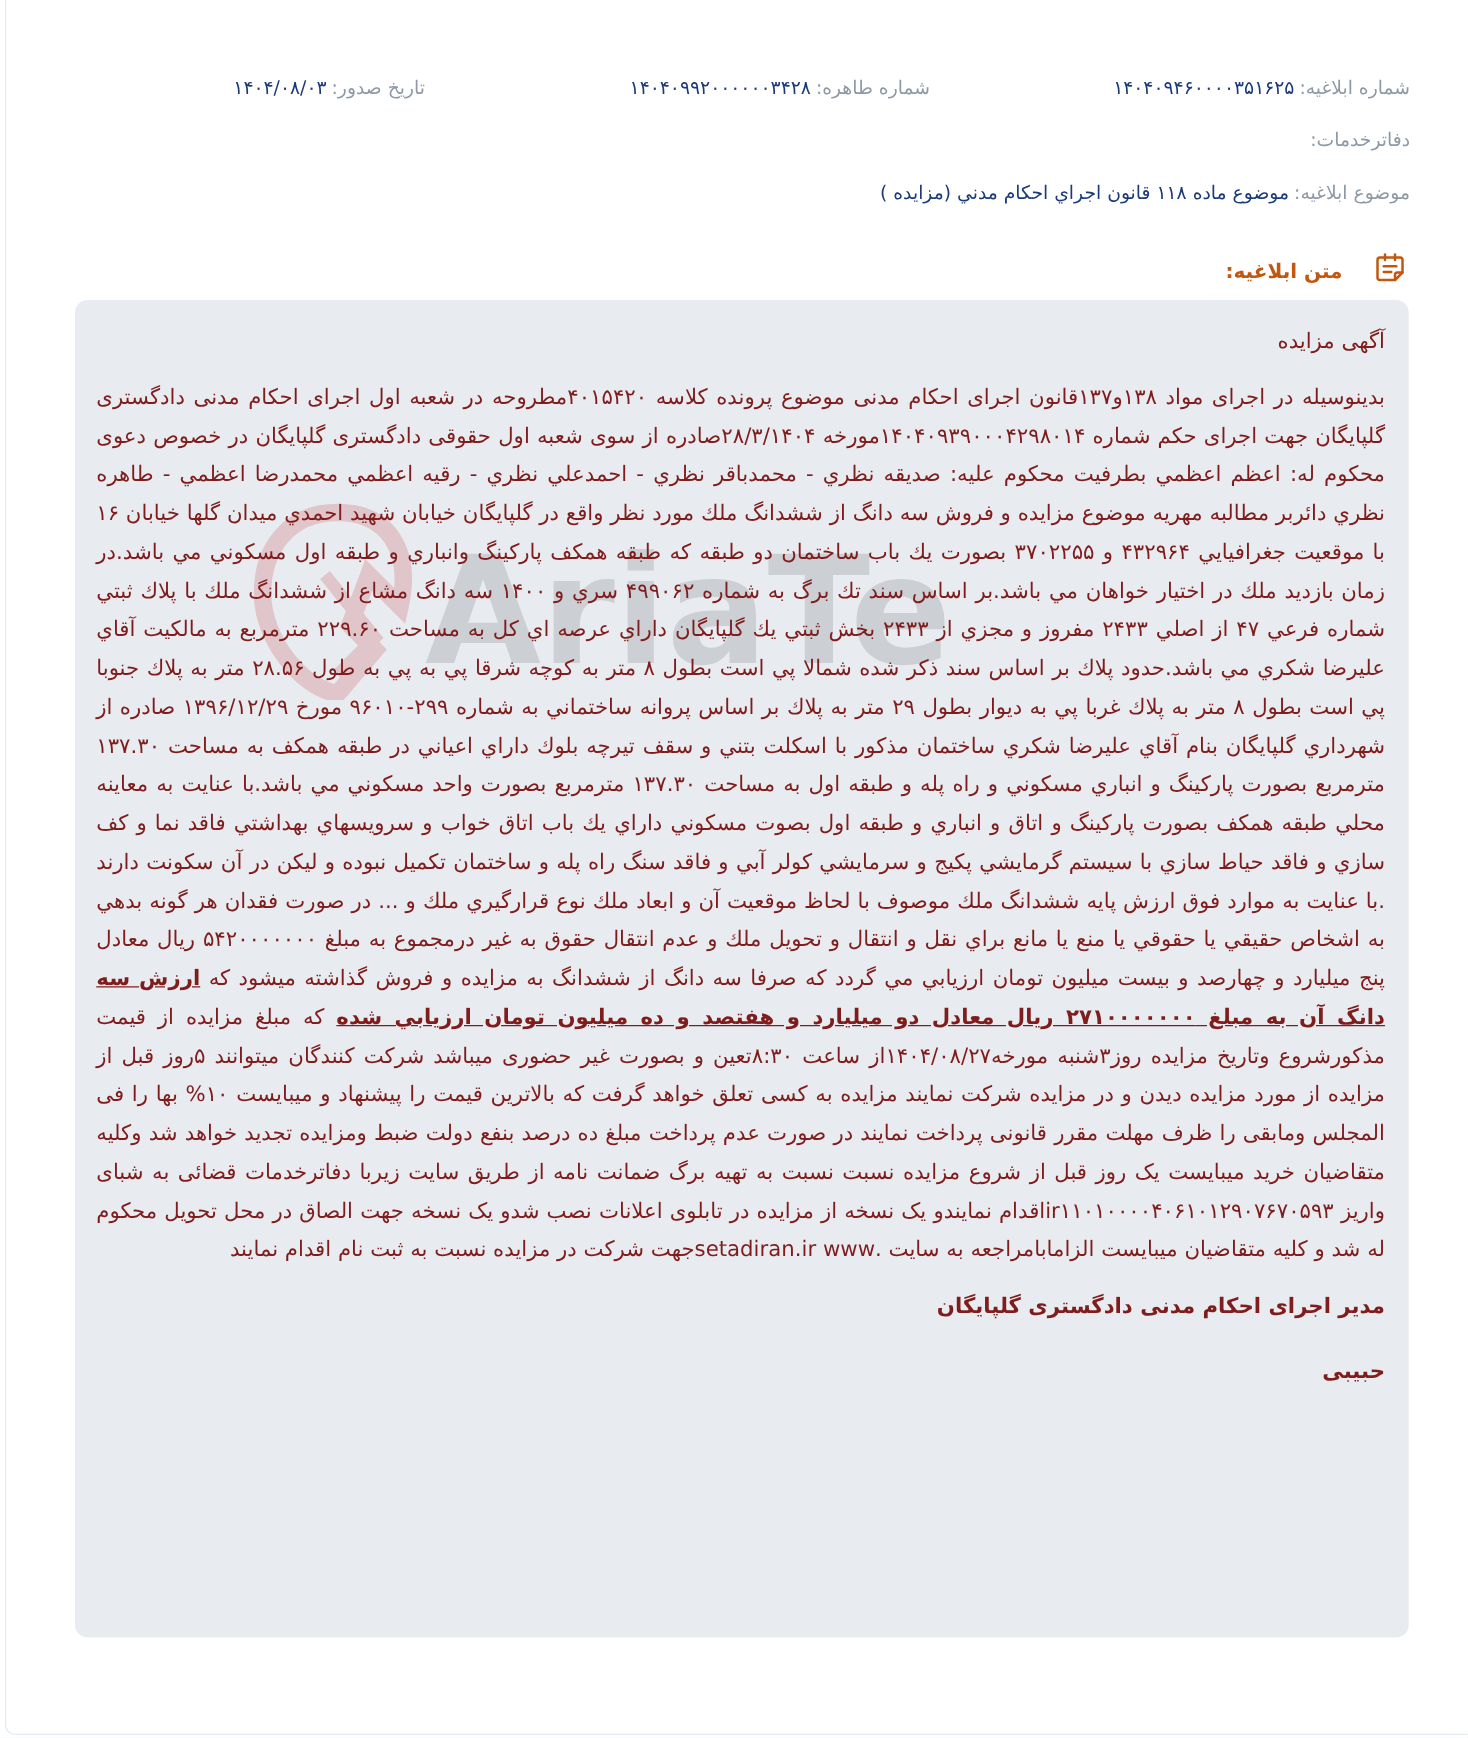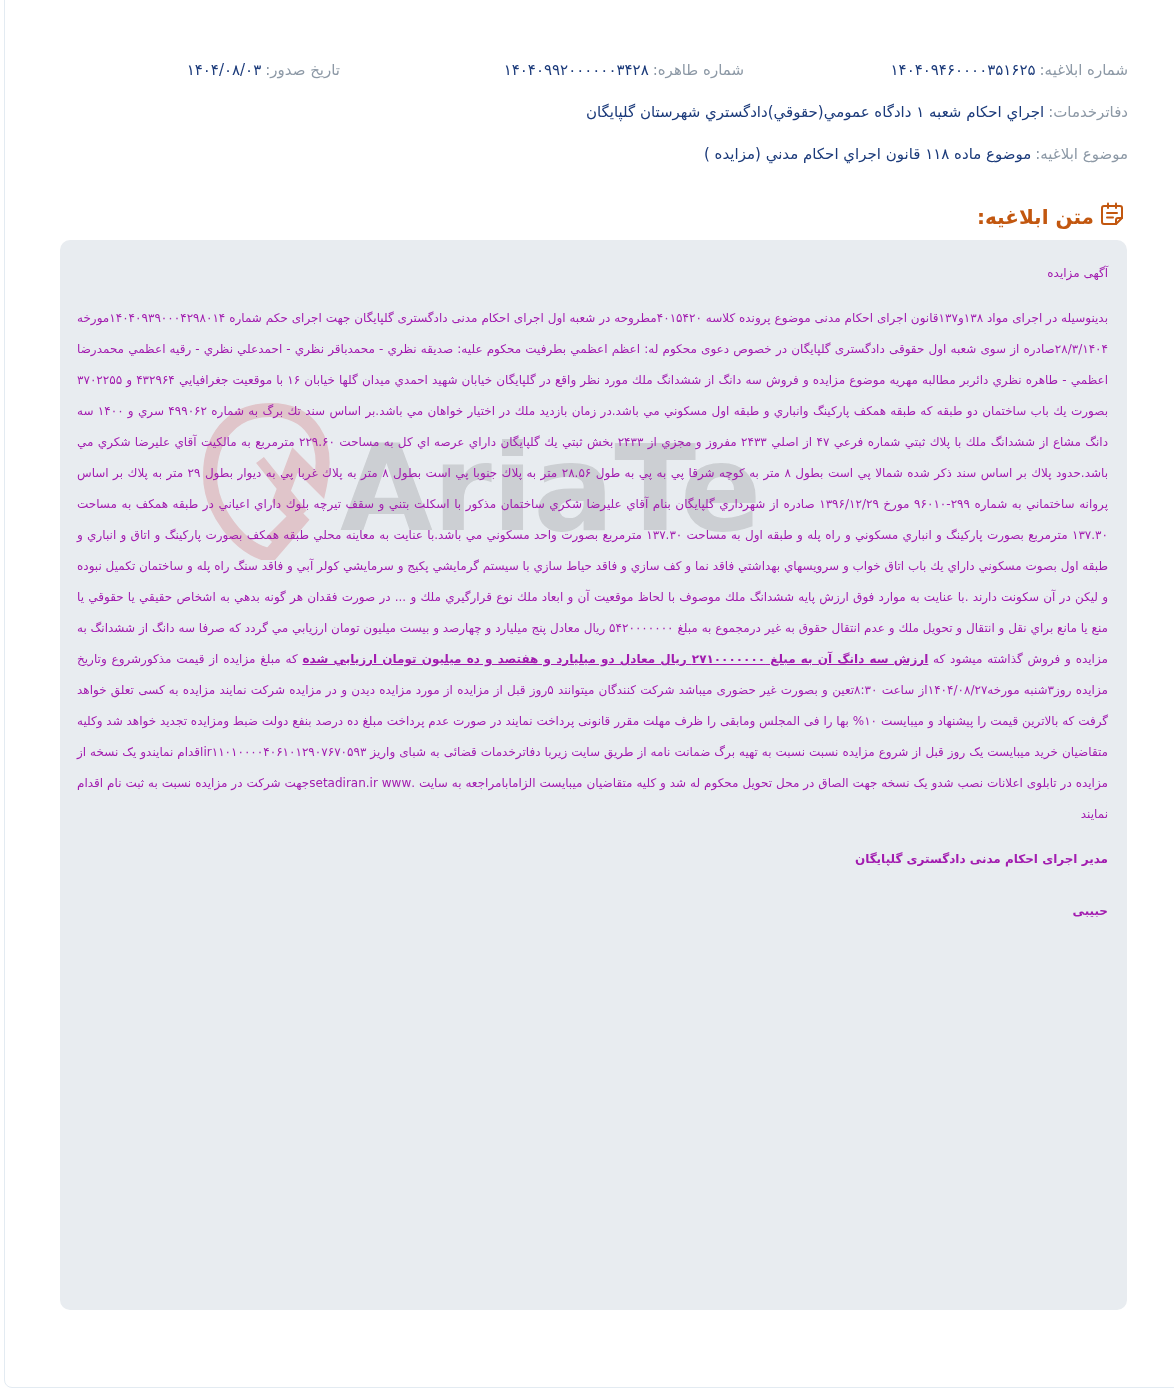--- a/index.html
+++ b/index.html
@@ -36,24 +36,24 @@
     .meta-item.i2 { width: 350px; }
     .meta-item.i3 { width: 300px; }
     .meta-label { color: #8d99a6; font-weight: normal; text-align: right; }
     .meta-value { color: #1b3a7a; font-weight: normal; }
     .section-title {
       position: absolute;
       top: 200px;
       right: 48px;
       display: flex;
       align-items: center;
-      gap: 4px;
+      gap: 24px;
       color: #c2570f;
       font-weight: bold;
-      font-size: 20px;
+      font-size: 16px;
     }
     .section-title svg { width: 28px; height: 28px; }
     .notice-box {
       position: absolute;
       left: 60px;
       top: 240px;
       width: 1067px;
       height: 1070px;
       background: #e8ecf0;
       border-radius: 10px;
@@ -66,22 +66,22 @@
       width: 560px;
       height: 160px;
       pointer-events: none;
       opacity: 0.9;
     }
     .notice-content {
       position: absolute;
       right: 19px;
       left: 17px;
       top: 18px;
-      color: #a21caf;
-      font-size: 12px;
+      color: #7f1d1d;
+      font-size: 17px;
       line-height: 31px;
       text-align: justify;
       z-index: 2;
     }
     .notice-heading { margin-bottom: 14px; }
     .notice-body { margin-bottom: 14px; }
     .notice-body .underline-bold { font-weight: bold; text-decoration: underline; }
     .signature { margin-bottom: 21px; font-weight: bold; }
   </style>
 </head>
@@ -100,21 +100,20 @@
   </div>
   <div class="meta-item i3">
     <span class="meta-label">تاریخ صدور:</span>
     <span class="meta-value">۱۴۰۴/۰۸/۰۳</span>
   </div>
 </div>
 
 <div class="meta-row r2">
   <div class="meta-item">
     <span class="meta-label">دفاترخدمات:</span>
-    <span class="meta-value">اجراي احكام شعبه ۱ دادگاه عمومي(حقوقي)دادگستري شهرستان گلپايگان</span>
   </div>
 </div>
 
 <div class="meta-row r3">
   <div class="meta-item">
     <span class="meta-label">موضوع ابلاغیه:</span>
     <span class="meta-value">موضوع ماده ۱۱۸ قانون اجراي احكام مدني (مزايده )</span>
   </div>
 </div>
 

